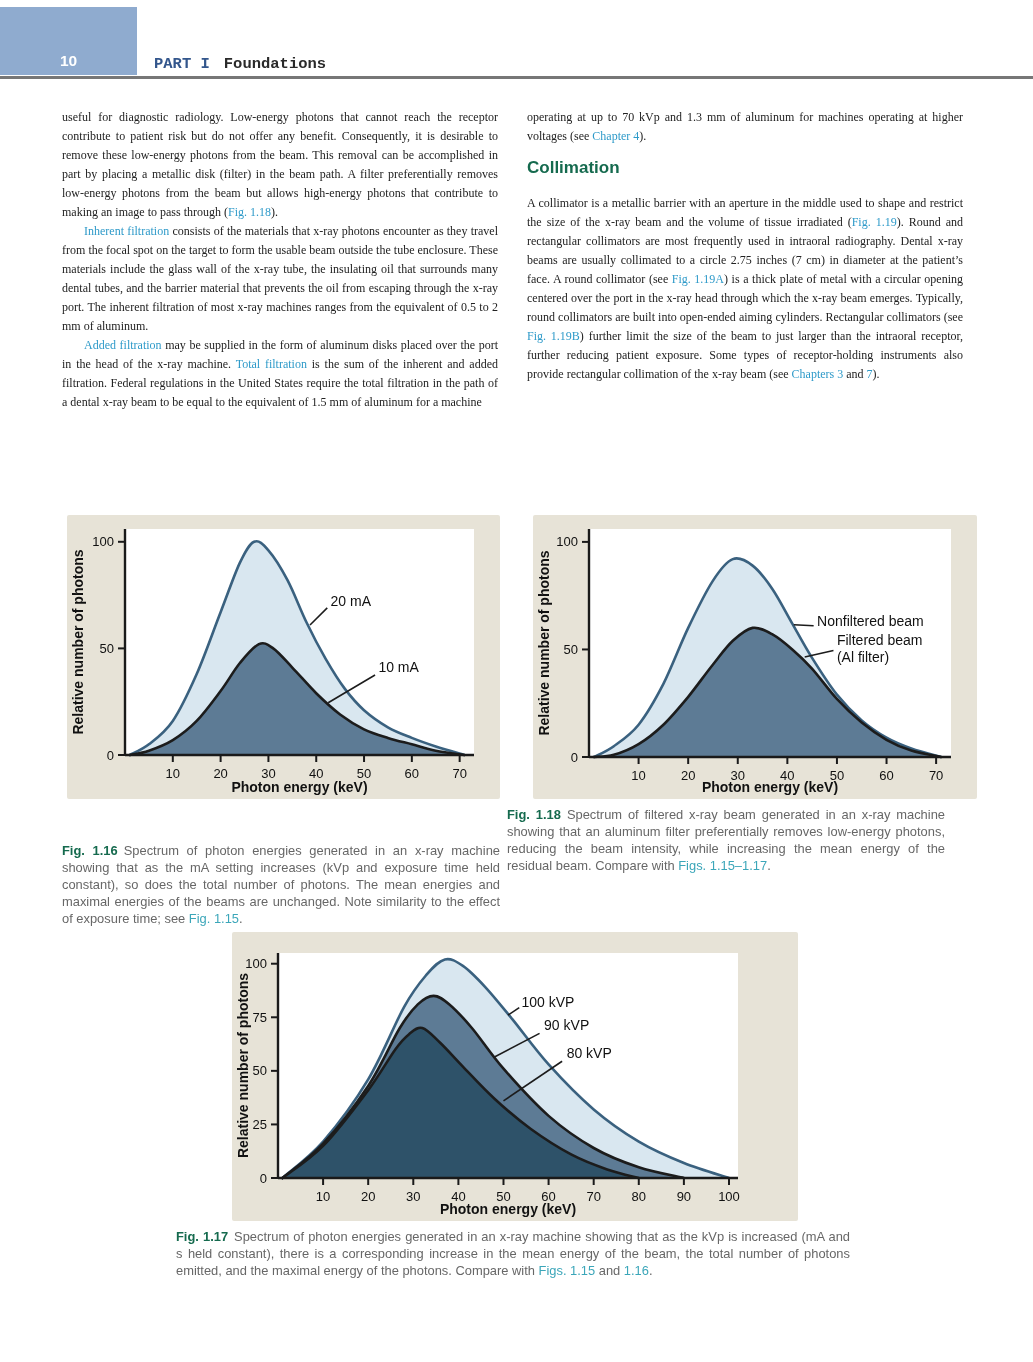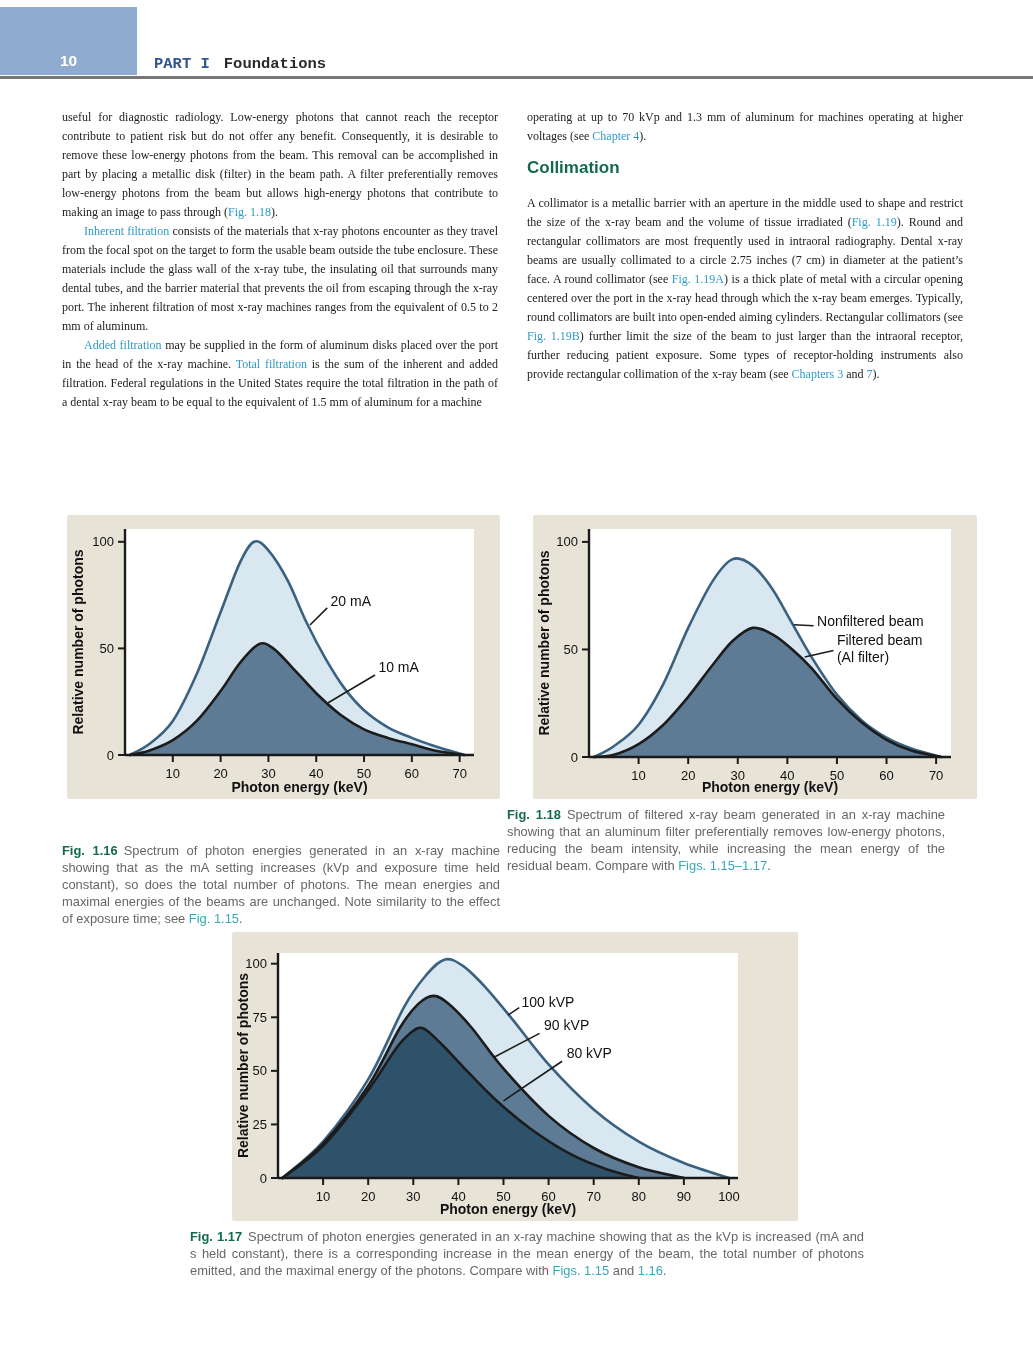--- a/index.html
+++ b/index.html
@@ -32,21 +32,21 @@
   .panel-fig16{left:67px;top:515px;width:433px;height:284px;}
   .panel-fig18{left:533px;top:515px;width:444px;height:284px;}
   .panel-fig17{left:232px;top:932px;width:566px;height:289px;}
   .chart{position:absolute;left:0;top:0;right:0;bottom:0;}
 
   
   .fig-caption{position:absolute;font-family:"Liberation Sans",sans-serif;font-size:12.9px;
         line-height:17px;color:#676767;text-align:justify;margin:0;}
   .cap-fig16{left:62px;top:806px;width:438px;margin-top:36px;}
   .cap-fig18{left:507px;top:806px;width:438px;}
-  .cap-fig17{left:190px;top:1228px;width:674px;}
+  .cap-fig17{left:176px;top:1228px;width:674px;}
   .cap-label{color:#156a4e;font-weight:bold;margin-right:6px;}
   .fig-caption .seg-link{color:#3ba6b9;}
 
   .footer-bar{position:absolute;left:30px;top:1354px;width:978px;height:6px;background:#8fabcf;}
 </style>
 </head>
 <body>
 
 <div class="page">
 

